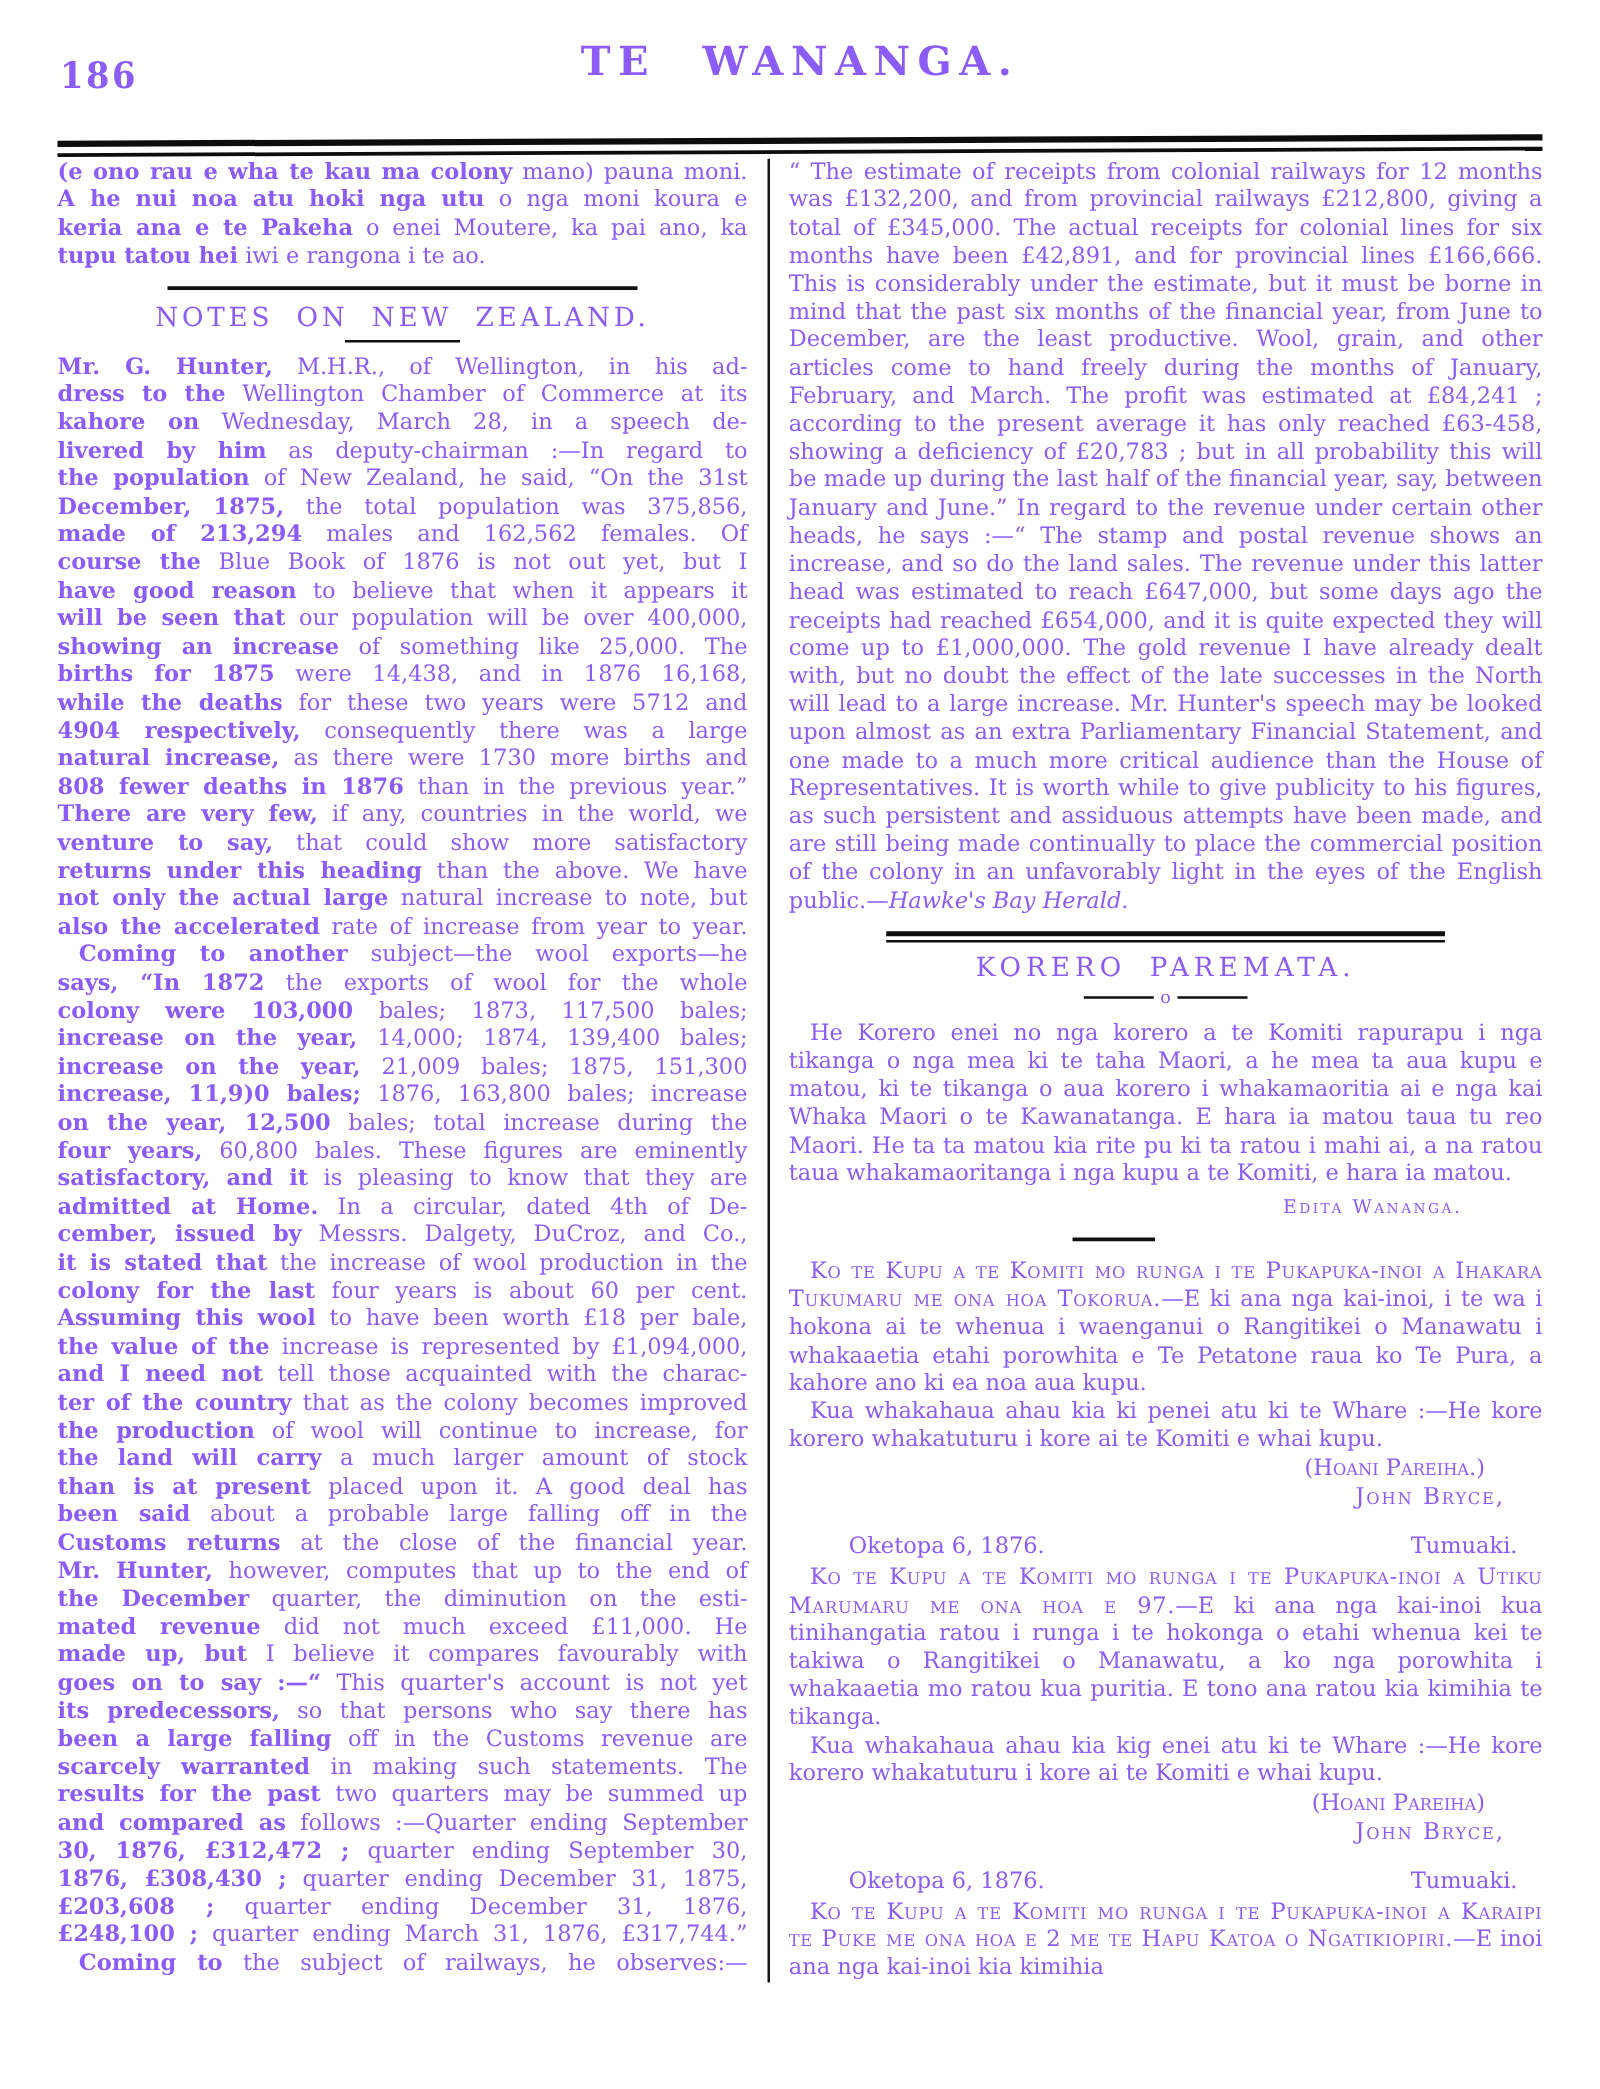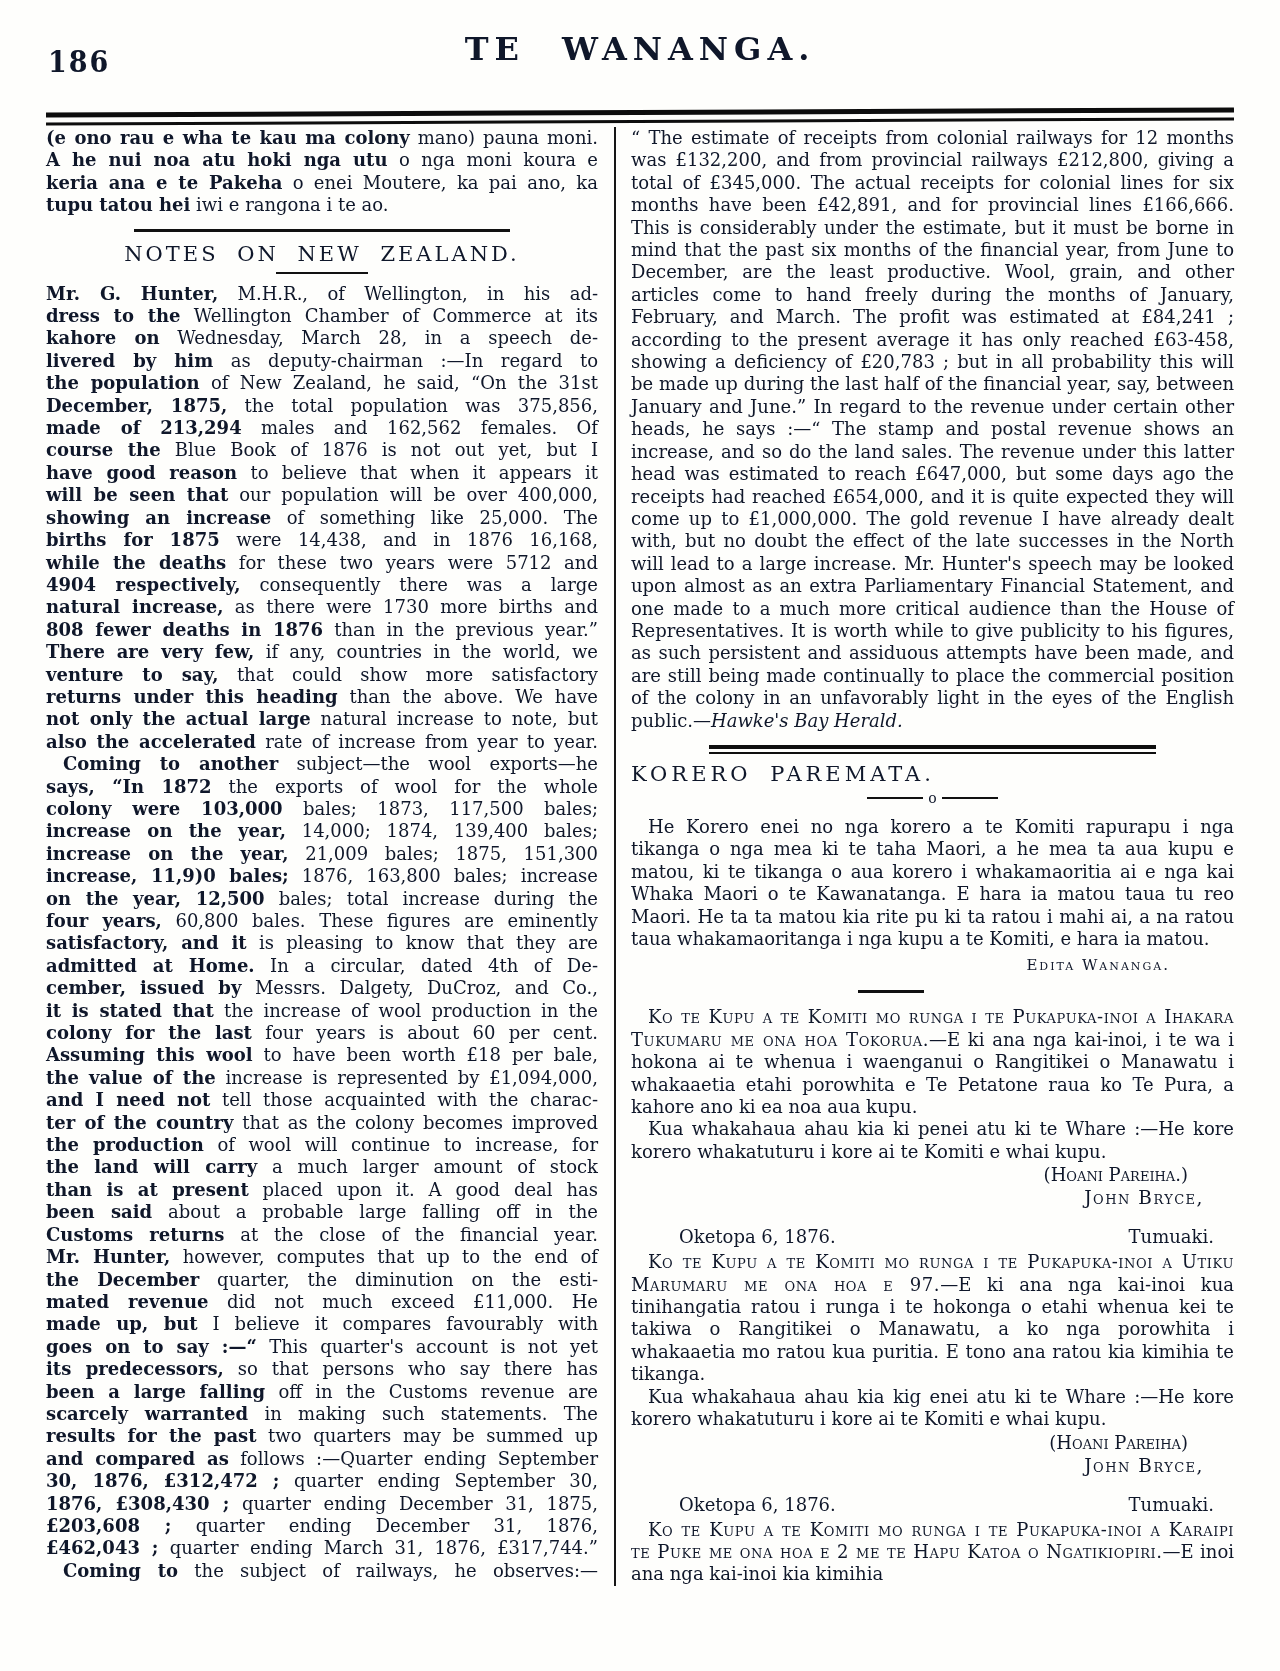--- a/index.html
+++ b/index.html
@@ -1,16 +1,16 @@
 <!DOCTYPE html>
 <html><head>
 <meta charset="utf-8">
 <style>
   html,body{margin:0;padding:0;background:#ffffff;}
-  .page{width:1280px;height:1671px;background:#fefefc;color:#0f172a;overflow:hidden;
+  .page{width:1280px;height:1671px;background:#fefefc;color:#8b5cf6;overflow:hidden;
         box-sizing:border-box;padding:30px 46px 0 46px;position:relative;
         font-family:"DejaVu Serif",serif;}
   
   .hdr{position:relative;height:76px;}
   .pagenum{position:absolute;left:2px;top:16px;font-size:27px;font-weight:bold;letter-spacing:2px;
            transform:scaleY(1.08);}
   .masthead{margin:0;text-align:center;font-size:32px;font-weight:bold;letter-spacing:6px;word-spacing:20px;}
   .rules{transform:rotate(-0.25deg);margin-top:4px;}
   .rule1{height:5px;background:#0d0d0d;}
   .rule2{height:3px;background:#0d0d0d;margin-top:5px;}
@@ -29,21 +29,21 @@
   .sect-head{text-align:center;font-size:21px;font-weight:normal;letter-spacing:3px;word-spacing:9px;
              margin:10px 0 0;}
   .sect-underrule{height:2px;background:#111;width:92px;margin:6px auto 9px;}
   
   .para{font-size:18px;line-height:22.4px;text-align:justify;margin:0;}
   .para.indent{text-indent:17px;}
   .para em{font-style:italic;}
   .dbl-rule{width:74%;margin:13px auto 5px;}
   .dbl-rule .a{height:4px;background:#0e0e0e;}
   .dbl-rule .b{height:2px;background:#0e0e0e;margin-top:3px;}
-  .korero-head{font-size:21px;font-weight:normal;letter-spacing:4px;word-spacing:8px;margin:8px 0 0;}
+  .korero-head{text-align:center;font-size:21px;font-weight:normal;letter-spacing:4px;word-spacing:8px;margin:8px 0 0;}
   .orn{display:flex;justify-content:center;align-items:center;gap:5px;margin:5px 0 11px;}
   .orn .l{width:56px;height:2px;background:#111;}
   .orn .o{font-size:14px;line-height:1;}
   .smallcaps{font-variant:small-caps;letter-spacing:0.6px;}
   .sig-right{text-align:right;padding-right:64px;font-variant:small-caps;letter-spacing:2px;
              font-size:15px;line-height:24px;margin-top:3px;}
   .short-rule{width:66px;height:3px;background:#111;margin:13px auto 13px;transform:translateX(-42px);}
   .petition{margin-top:2px;}
   .attr{text-align:right;padding-right:46px;font-variant:small-caps;font-size:18px;line-height:23px;}
   .sigline{text-align:right;padding-right:30px;font-variant:small-caps;letter-spacing:1.5px;
@@ -313,21 +313,21 @@
 
           <div class="ln">
             <b>1876, £308,430 ;</b> <span>quarter ending December 31, 1875,</span>
           </div>
 
           <div class="ln">
             <b>£203,608 ;</b> <span>quarter ending December 31, 1876,</span>
           </div>
 
           <div class="ln">
-            <b>£462,043 ;</b> <span>quarter ending March 31, 1876, £317,744.”</span>
+            <b>£248,100 ;</b> <span>quarter ending March 31, 1876, £317,744.”</span>
           </div>
 
           <div class="ln in">
             <b>Coming to</b> <span>the subject of railways, he observes:—</span>
           </div>
 
       </div>
 
     </div>
 

